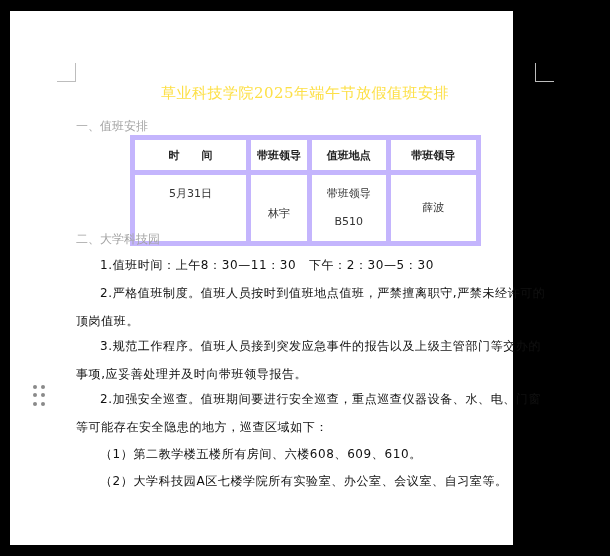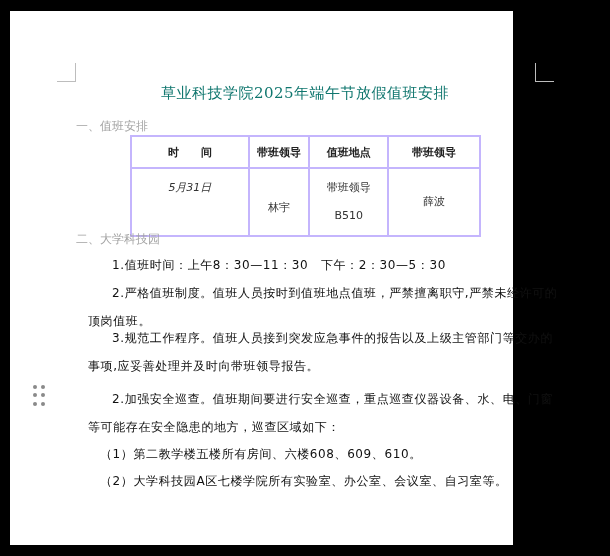--- a/index.html
+++ b/index.html
@@ -47,51 +47,51 @@
       width: 4px; height: 4px; border-radius: 50%; background: #8a8a8a; display: block;
     }
     .title {
       position: absolute;
       left: 0;
       width: 610px;
       top: 84px;
       text-align: center;
       font-family: "DejaVu Serif", "Liberation Serif", serif;
       font-size: 15px;
-      color: #0f766e;
+      color: #fde047;
       letter-spacing: 0.5px;
     }
     .heading {
       position: absolute;
       left: 76px;
       font-size: 12px;
       color: #a3a3a3;
     }
     .para {
       position: absolute;
       left: 76px;
       width: 470px;
       font-size: 12px;
       color: #111;
       line-height: 28px;
       letter-spacing: 0.6px;
     }
-    .indent { text-indent: 24px; margin-left: 12px; }
+    .indent { text-indent: 24px; }
     .sub { left: 100px; }
     table.duty {
       position: absolute;
       left: 130px;
       top: 135px;
       width: 351px;
       border-collapse: collapse;
       font-size: 11px;
       color: #222;
     }
     table.duty th, table.duty td {
-      border: 2px solid #c4b5fd;
+      border: 5px solid #c4b5fd;
       text-align: center;
       padding: 0;
     }
     table.duty th {
       height: 30px;
       font-weight: bold;
       font-size: 11px;
     }
     table.duty td {
       height: 54px;
@@ -115,36 +115,36 @@
   <thead>
     <tr>
       <th style="width:118px;">时　　间</th>
       <th style="width:60px;">带班领导</th>
       <th style="width:78px;">值班地点</th>
       <th style="width:92px;">带班领导</th>
     </tr>
   </thead>
   <tbody>
     <tr>
-      <td style="vertical-align:top; padding-top:12px; line-height:14px;font-style:italic;">5月31日</td>
+      <td style="vertical-align:top; padding-top:12px; line-height:14px;">5月31日</td>
       <td style="padding-top:12px;">林宇</td>
       <td>
         <div>带班领导</div>
         <div>B510</div>
       </td>
       <td>薛波</td>
     </tr>
   </tbody>
 </table>
 
 <div class="heading" style="top:231px;">二、大学科技园</div>
 
 <div class="para indent" style="top:251px;">1.值班时间：上午8：30—11：30　下午：2：30—5：30</div>
 <div class="para indent" style="top:279px;">2.严格值班制度。值班人员按时到值班地点值班，严禁擅离职守,严禁未经许可的顶岗值班。</div>
-<div class="para indent" style="top:324px;">3.规范工作程序。值班人员接到突发应急事件的报告以及上级主管部门等交办的事项,应妥善处理并及时向带班领导报告。</div>
+<div class="para indent" style="top:332px;">3.规范工作程序。值班人员接到突发应急事件的报告以及上级主管部门等交办的事项,应妥善处理并及时向带班领导报告。</div>
 <div class="para indent" style="top:385px;">2.加强安全巡查。值班期间要进行安全巡查，重点巡查仪器设备、水、电、门窗等可能存在安全隐患的地方，巡查区域如下：</div>
 
 <div class="para sub" style="top:440px; width:450px;">（1）第二教学楼五楼所有房间、六楼608、609、610。</div>
 <div class="para sub" style="top:467px; width:450px;">（2）大学科技园A区七楼学院所有实验室、办公室、会议室、自习室等。</div>
 
 <div class="drag-handle">
   <span></span>
     <span></span>
   <span></span>
     <span></span>

